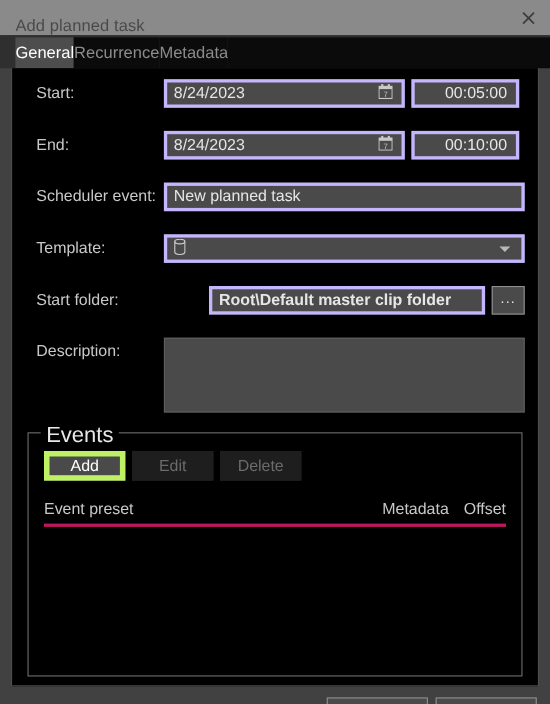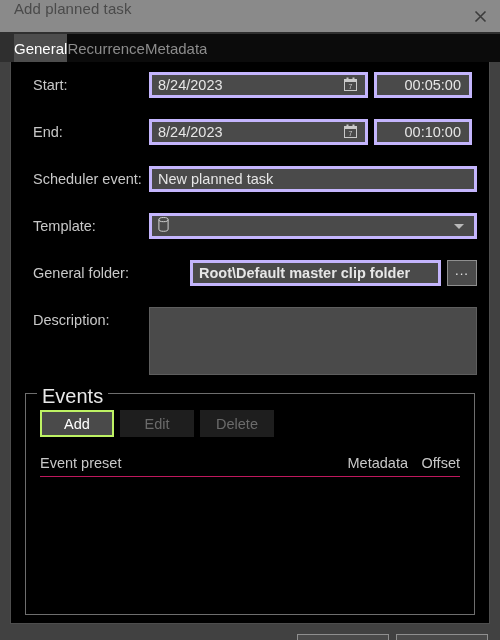--- a/index.html
+++ b/index.html
@@ -25,21 +25,21 @@
     display: flex;
     flex-direction: column;
   }
 
   
   .titlebar {
     height: 32px;
     min-height: 32px;
     background: #8a8a8a;
     display: flex;
-    align-items: flex-start;
+    align-items: flex-end;
     padding: 0 0 0 14px;
     box-sizing: border-box;
   }
   .titlebar-text {
     font-size: 15px;
     color: #4a4a4a;
     letter-spacing: 0.1px;
     flex: 1;
     white-space: nowrap;
     overflow: hidden;
@@ -225,40 +225,40 @@
     display: flex;
     align-items: center;
     justify-content: center;
     font-size: 14.5px;
     box-sizing: border-box;
     padding: 0 10px;
     cursor: pointer;
   }
   .btn.enabled {
     background: #4a4a4a;
-    border: 2px solid #bef264;
+    border: 5px solid #bef264;
     color: #ffffff;
   }
   .btn.disabled {
     background: #1e1e1e;
     border: 1px solid #1e1e1e;
     color: #6b6b6b;
     cursor: default;
   }
 
   .list {
     margin: 18px 4px 0 4px;
   }
   .list-head {
     display: flex;
     align-items: center;
     font-size: 14.5px;
     color: #c8c8c8;
     padding-bottom: 5px;
-    border-bottom: 1px solid #be185d;
+    border-bottom: 3px solid #be185d;
   }
   .col-preset { flex: 1; white-space: nowrap; }
   .col-trigger { width: 62px; text-align: right; white-space: nowrap; }
   .col-offset { width: 52px; text-align: right; white-space: nowrap; }
   .list-body { height: 110px; }
 
   
   .footer {
     height: 47px;
     min-height: 47px;
@@ -369,21 +369,21 @@
                 <ellipse cx="5.5" cy="2.6" rx="4.6" ry="2.1" stroke="#d0d0d0" fill="none" stroke-width="1"></ellipse>
                 <path d="M0.9 2.6 L0.9 12.2 A4.6 2.1 0 0 0 10.1 12.2 L10.1 2.6" stroke="#d0d0d0" fill="none" stroke-width="1"></path>
               </svg>
             </span>
           </span>
           <span class="caret"></span>
         </div>
       </div>
 
       <div class="row">
-        <div class="row-label">General folder:</div>
+        <div class="row-label">Start folder:</div>
         <div class="field folder">
           <span>Root\Default master clip folder</span>
         </div>
         <div class="dots-btn">
           <span>...</span>
         </div>
       </div>
 
       <div class="row desc">
         <div class="row-label">Description:</div>

